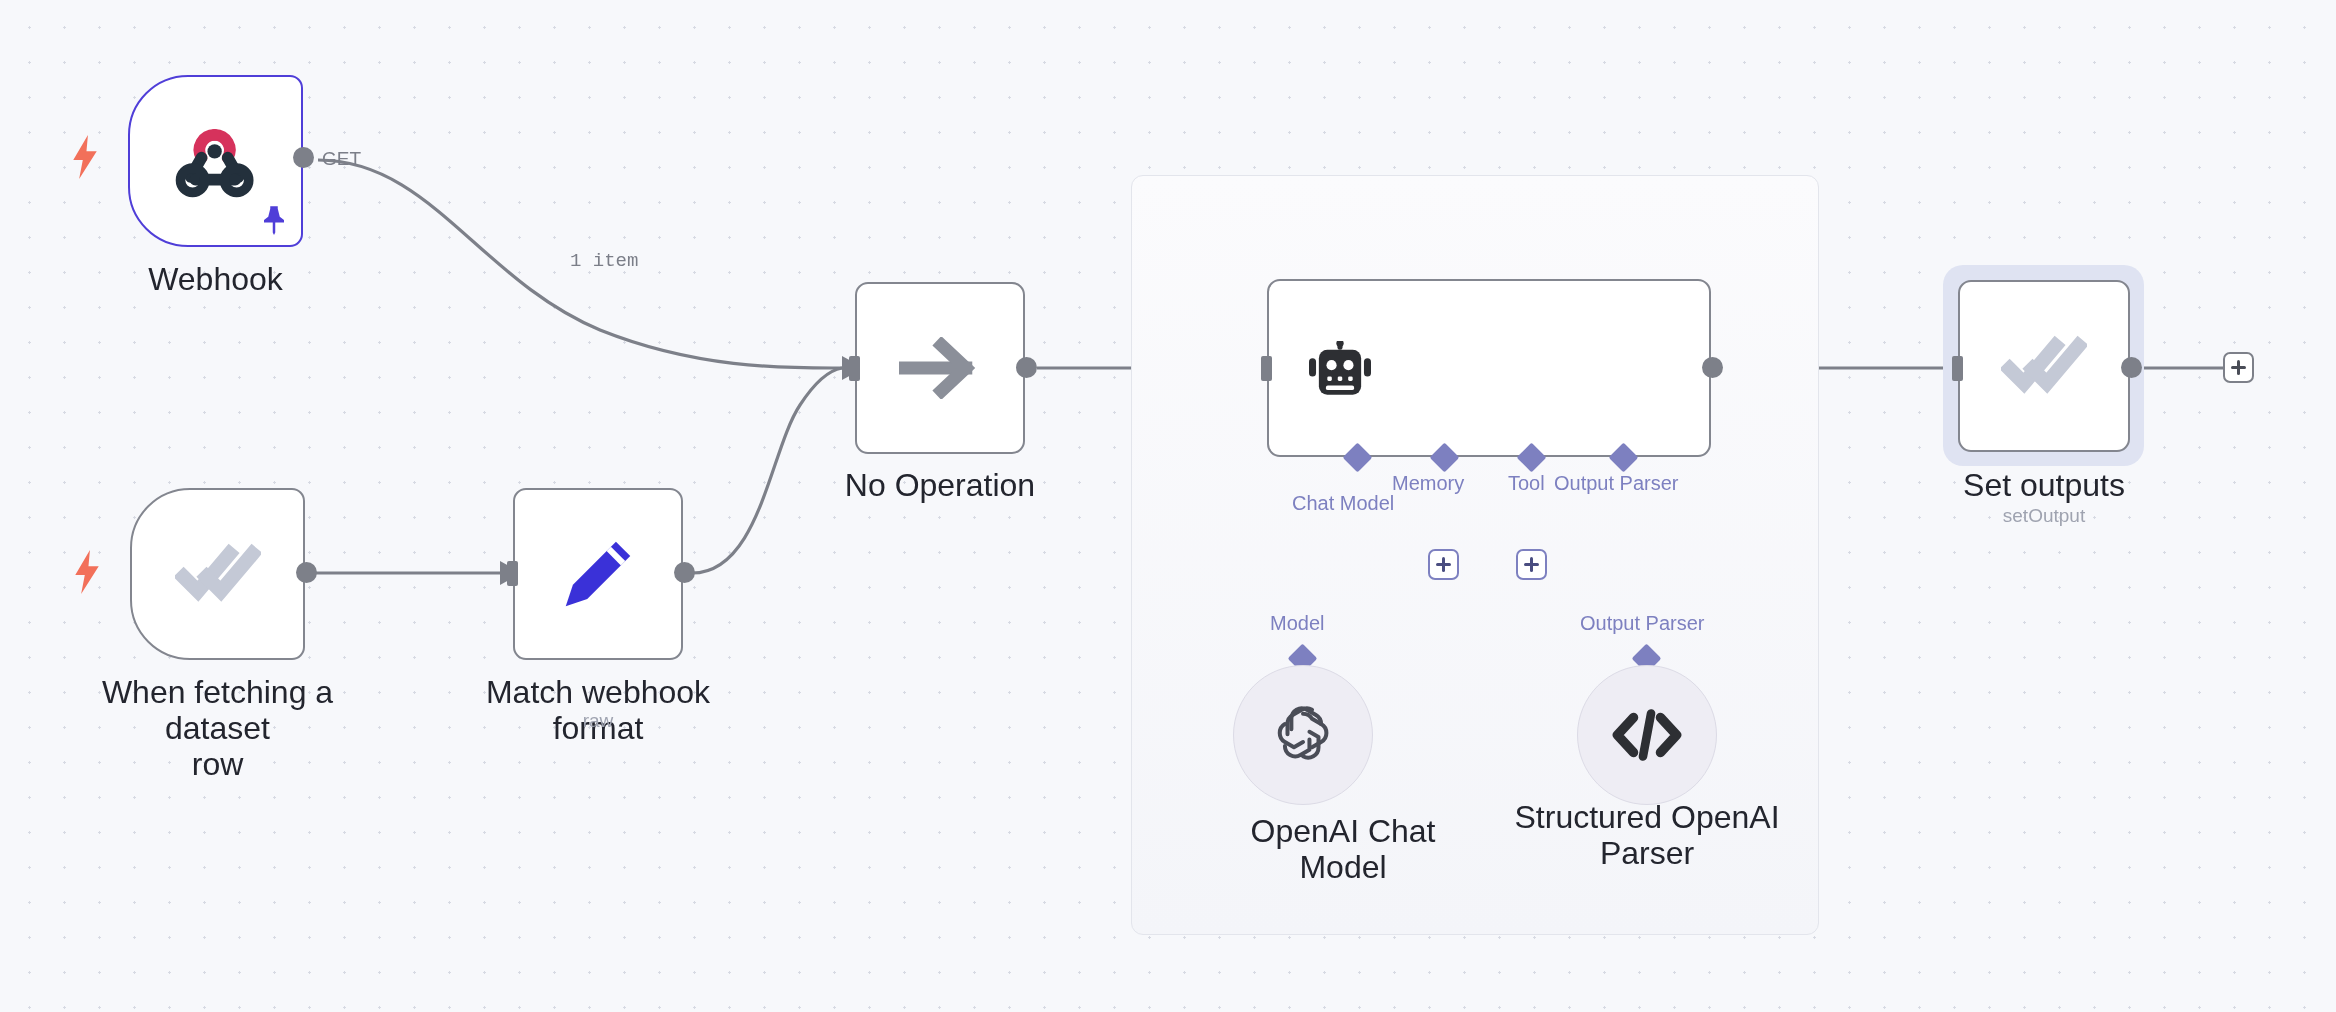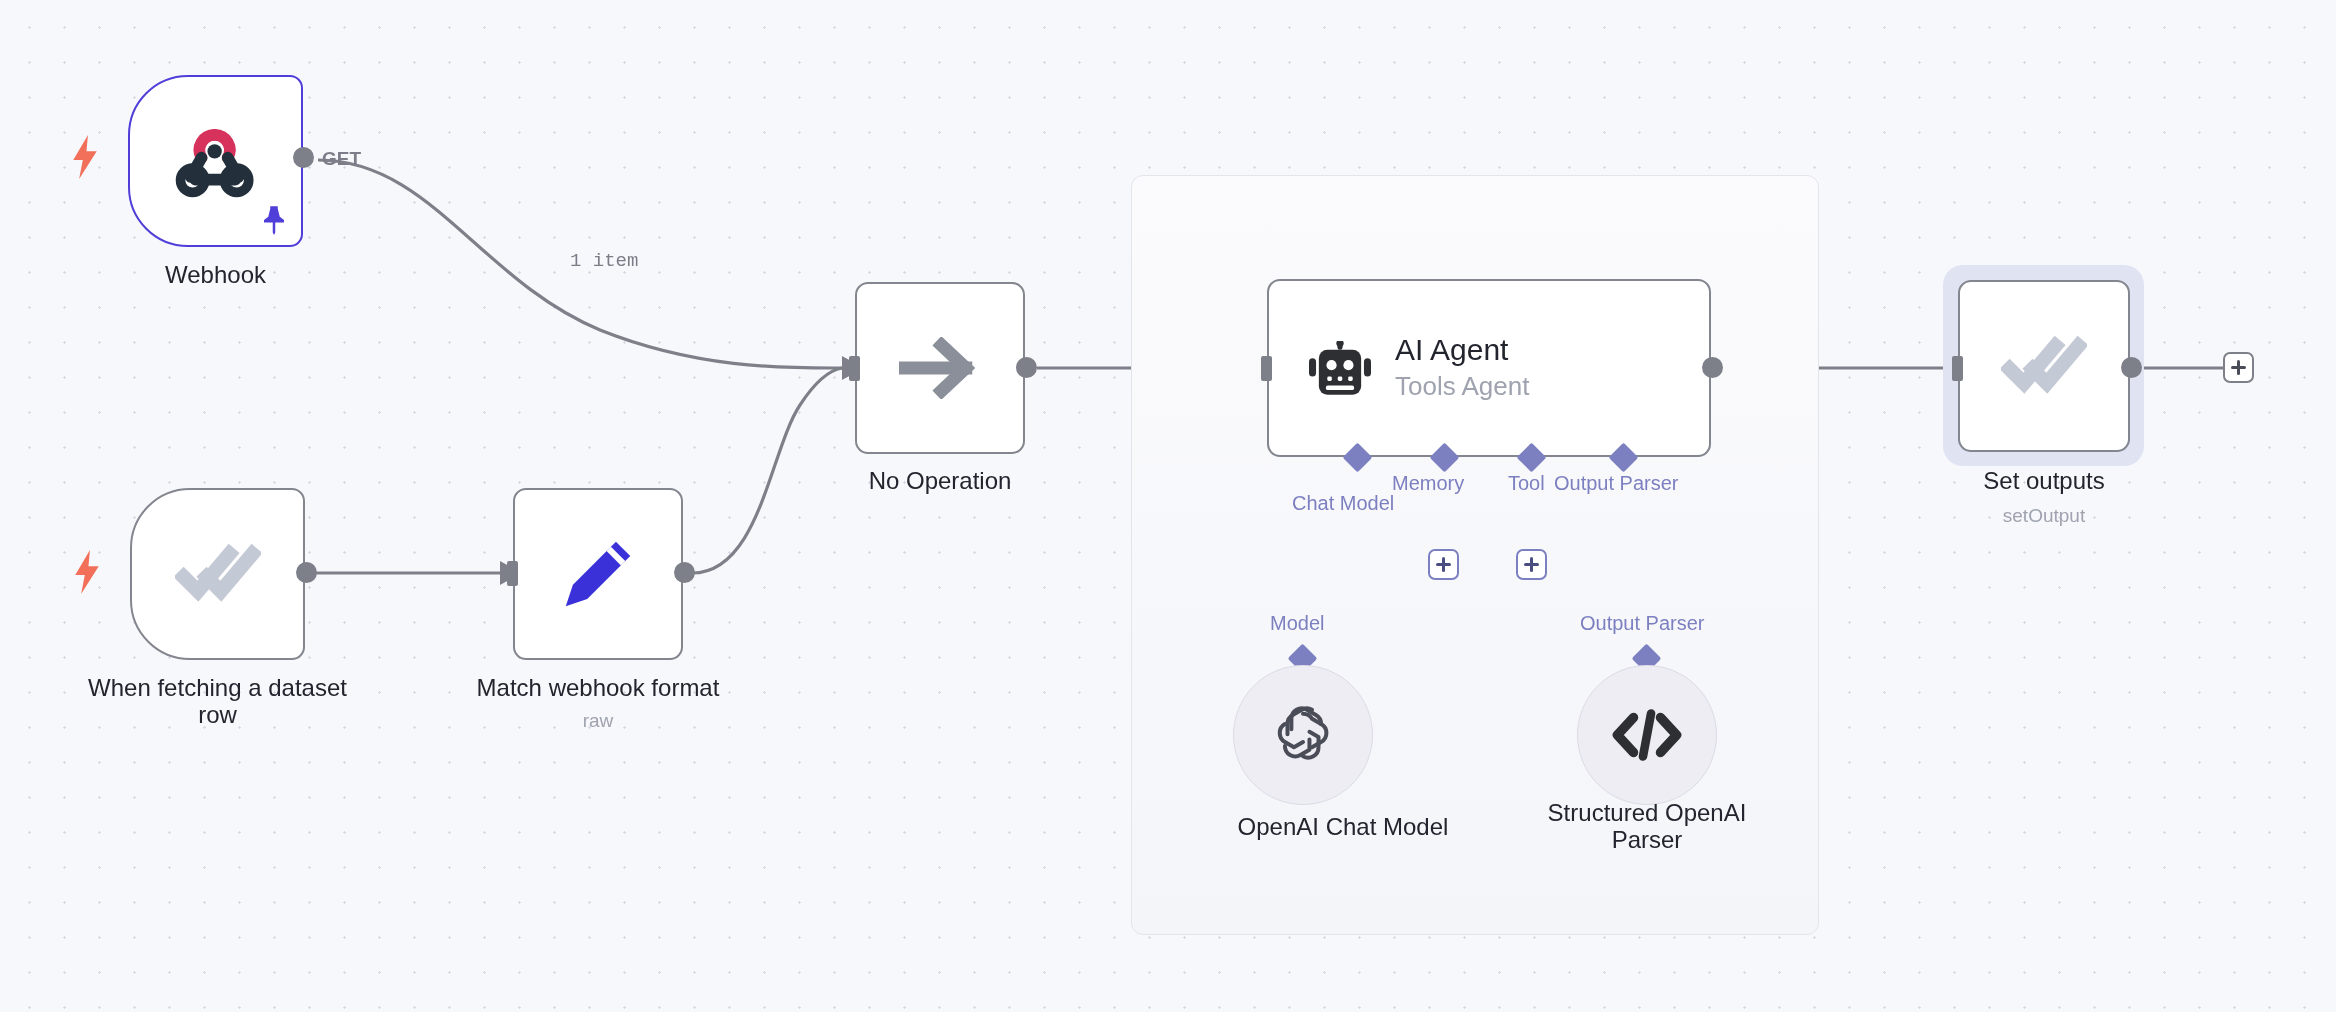--- a/index.html
+++ b/index.html
@@ -60,21 +60,21 @@
   }
   .node-halo {
     position: absolute;
     background: #dfe3f2;
     border-radius: 20px;
   }
 
   .node-label {
     position: absolute;
     text-align: center;
-    font-size: 24px;
+    font-size: 32px;
     color: #23252e;
     line-height: 1.12;
     white-space: pre-line;
   }
   .node-sublabel {
     position: absolute;
     text-align: center;
     font-size: 19px;
     color: #9fa3b0;
     white-space: nowrap;
@@ -184,21 +184,21 @@
         <circle cx="31" cy="22" r="5.2" fill="#23303c" stroke="none"></circle>
         <circle cx="15" cy="43" r="8.8" fill="none" stroke="#23303c" stroke-width="7"></circle>
         <circle cx="47" cy="43" r="8.8" fill="none" stroke="#23303c" stroke-width="7"></circle>
       </g>
     </svg>
     <svg class="pin" style="right:12px; bottom:8px;" width="30" height="34" viewBox="0 0 24 26">
       <path d="M9 2 h6 v2 l1.6 6.4 3.4 2.6 v2 h-7 v8 l-1 2 l-1 -2 v-8 h-7 v-2 l3.4 -2.6 l1.6 -6.4 z" fill="#4f3ed8"></path>
     </svg>
   </div>
   <div class="port-out" style="left:293px; top:147px;"></div>
-  <div class="conn-label" style="left:322px; top:148px;font-weight:bold;">GET</div>
+  <div class="conn-label" style="left:322px; top:148px;">GET</div>
   <div class="node-label" style="left:78px; top:262px; width:275px;">Webhook</div>
   <svg class="bolt" style="left:70px; top:135px;" width="30" height="44" viewBox="0 0 20 30">
     <path d="M12 0 L2 17 L8.5 17 L6 30 L18 11 L11 11 Z" fill="#f2705a"></path>
   </svg>
 
   <div class="node trigger" style="left:130px; top:488px; width:175px; height:172px;">
     <svg width="86" height="70" viewBox="0 0 60 48">
       <path d="M6 26 L16 36 L38 10" stroke="#c4c9d6" stroke-width="10" fill="none" stroke-linecap="square"></path>
       <path d="M22 26 L32 36 L54 10" stroke="#c4c9d6" stroke-width="10" fill="none" stroke-linecap="square"></path>
     </svg>
@@ -239,24 +239,20 @@
       <rect x="0" y="12" width="5" height="13" rx="2.5" fill="#2d2f33"></rect>
       <rect x="39" y="12" width="5" height="13" rx="2.5" fill="#2d2f33"></rect>
       <rect x="7" y="6" width="30" height="32" rx="6" fill="#2d2f33"></rect>
       <circle cx="16" cy="17" r="3.6" fill="#ffffff"></circle>
       <circle cx="28" cy="17" r="3.6" fill="#ffffff"></circle>
       <rect x="13" y="25" width="3.2" height="3.2" rx="1" fill="#ffffff"></rect>
       <rect x="20.4" y="25" width="3.2" height="3.2" rx="1" fill="#ffffff"></rect>
       <rect x="27.8" y="25" width="3.2" height="3.2" rx="1" fill="#ffffff"></rect>
       <rect x="12" y="31.5" width="20" height="3.2" rx="1.4" fill="#ffffff"></rect>
     </svg>
-    <div style="margin-left:24px; display:flex; flex-direction:column; justify-content:center;">
-      <div style="font-size:30px; color:#23252e; line-height:1.2;">AI Agent</div>
-      <div style="font-size:26px; color:#9fa3b0; line-height:1.3; margin-top:2px;">Tools Agent</div>
-    </div>
   </div>
   <div class="port-in" style="left:1261px; top:356px;"></div>
   <div class="port-out" style="left:1702px; top:357px;"></div>
 
   <div class="port-diamond" style="left:1347px; top:447px;"></div>
   <div class="port-diamond" style="left:1434px; top:447px;"></div>
   <div class="port-diamond" style="left:1521px; top:447px;"></div>
   <div class="port-diamond" style="left:1613px; top:447px;"></div>
 
   <div class="ai-label" style="left:1292px; top:492px;">Chat Model</div>

